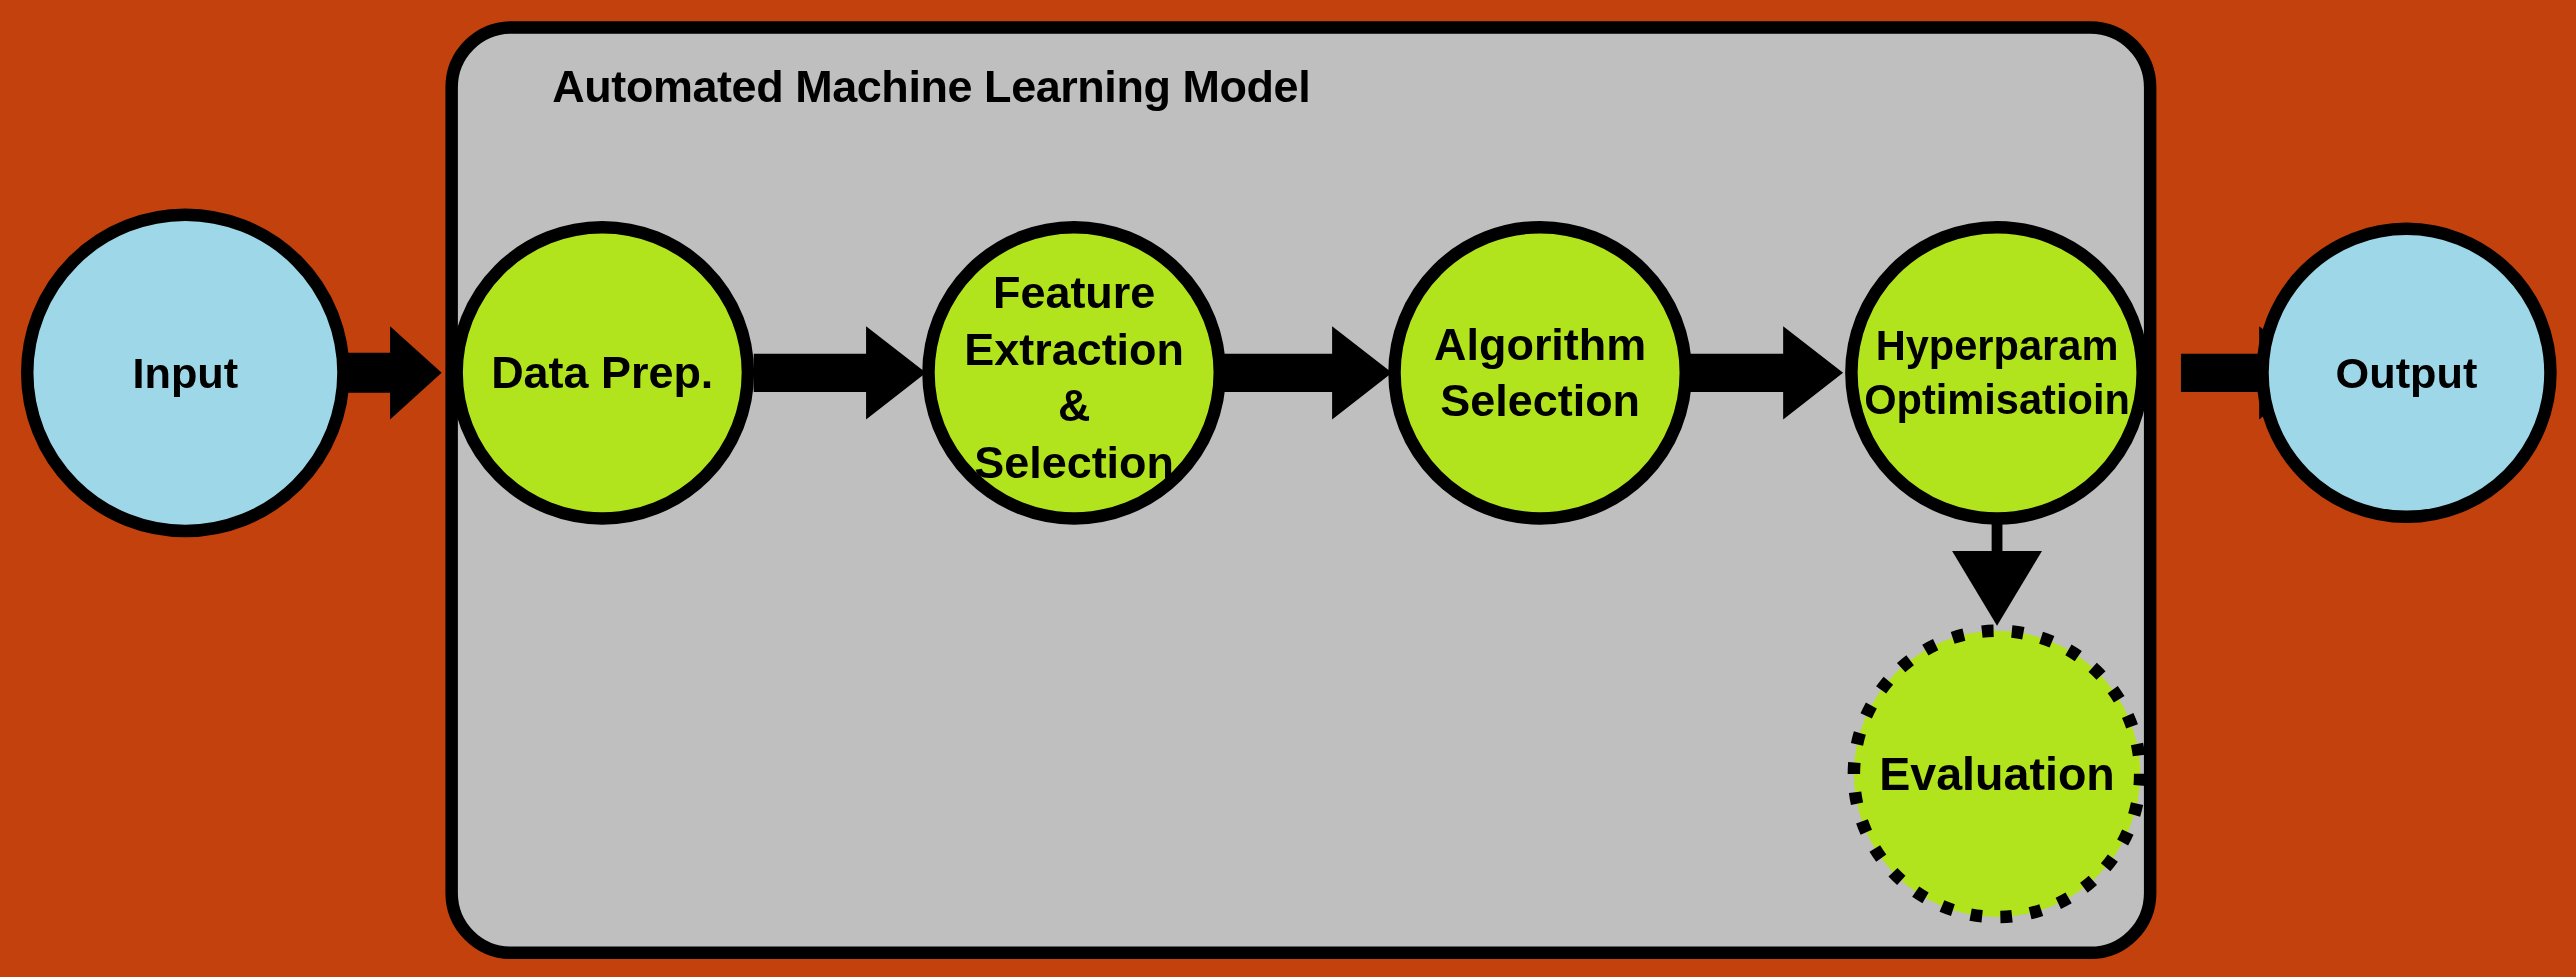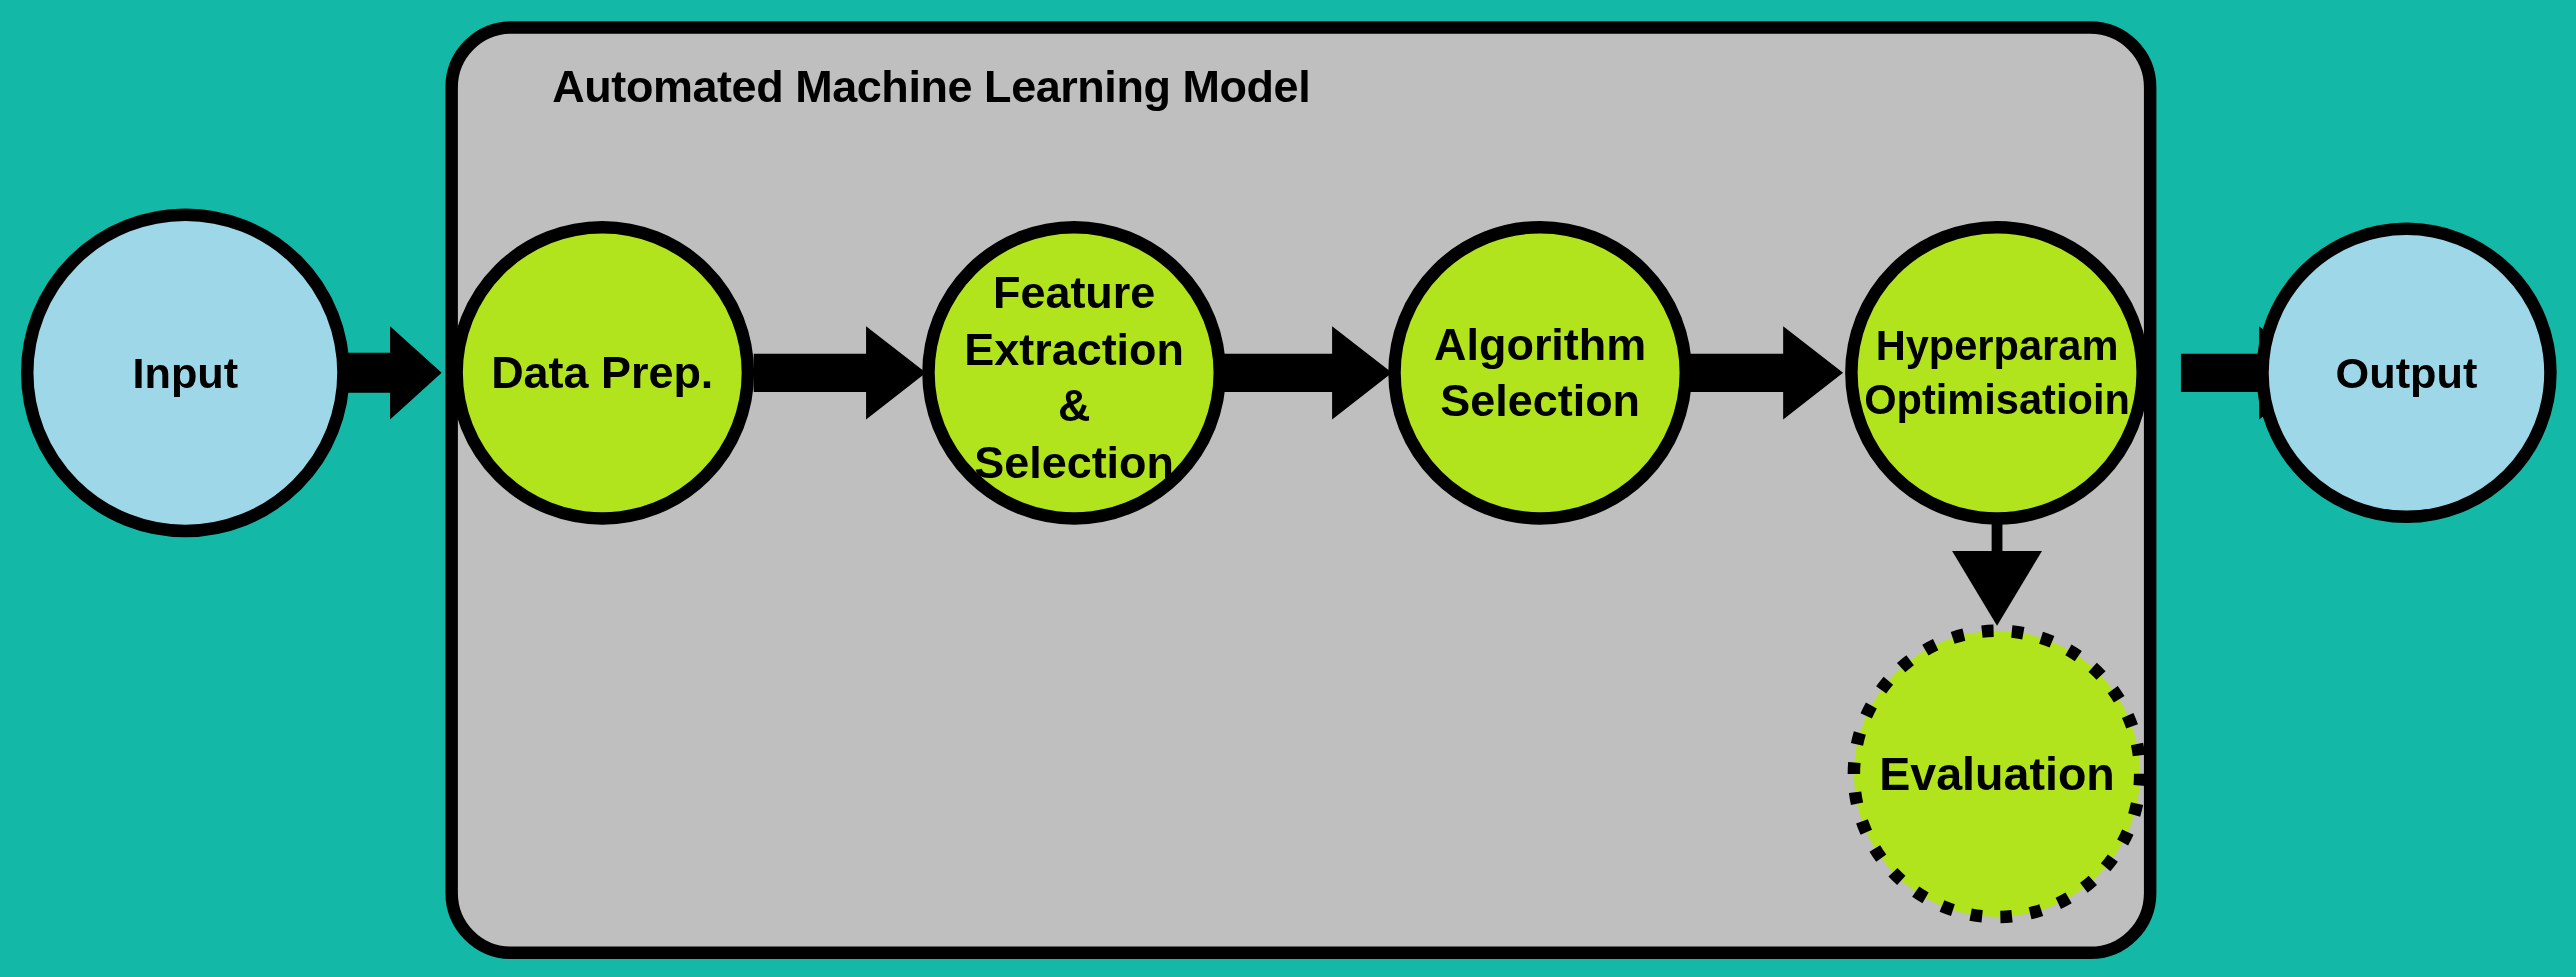--- a/index.html
+++ b/index.html
@@ -4,21 +4,21 @@
 <style>
   html, body {
     margin: 0;
     padding: 0;
     background: #ffffff;
   }
   #stage {
     position: relative;
     width: 2576px;
     height: 977px;
-    background: #14b8a6;
+    background: #c2410c;
     overflow: hidden;
     font-family: "Liberation Sans", sans-serif;
   }
   svg.diagram {
     display: block;
     width: 2576px;
     height: 977px;
   }
   .node-label {
     font-family: "Liberation Sans", sans-serif;

